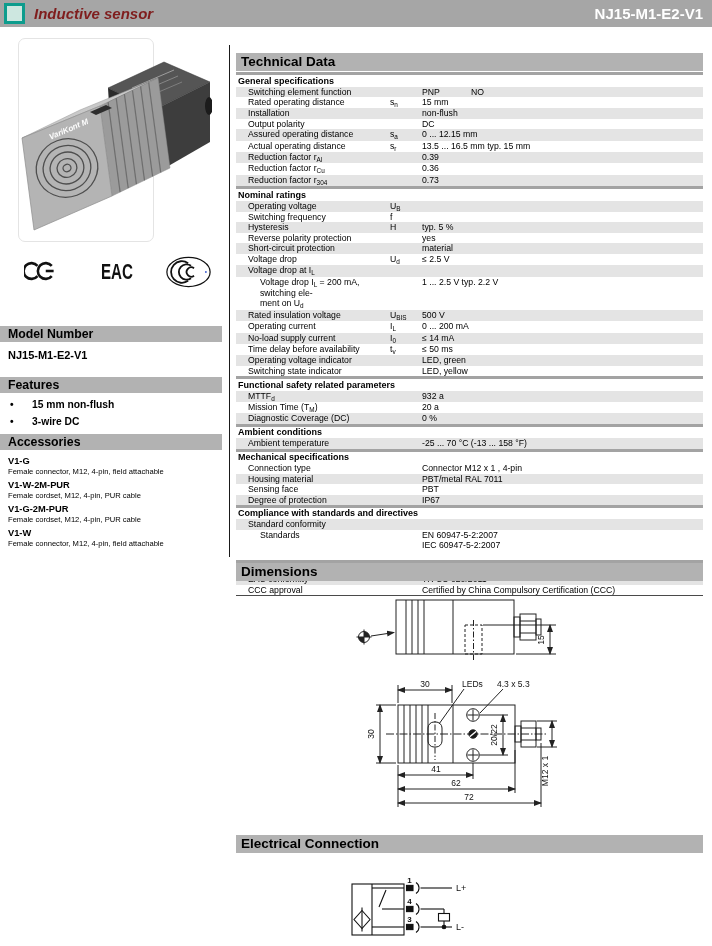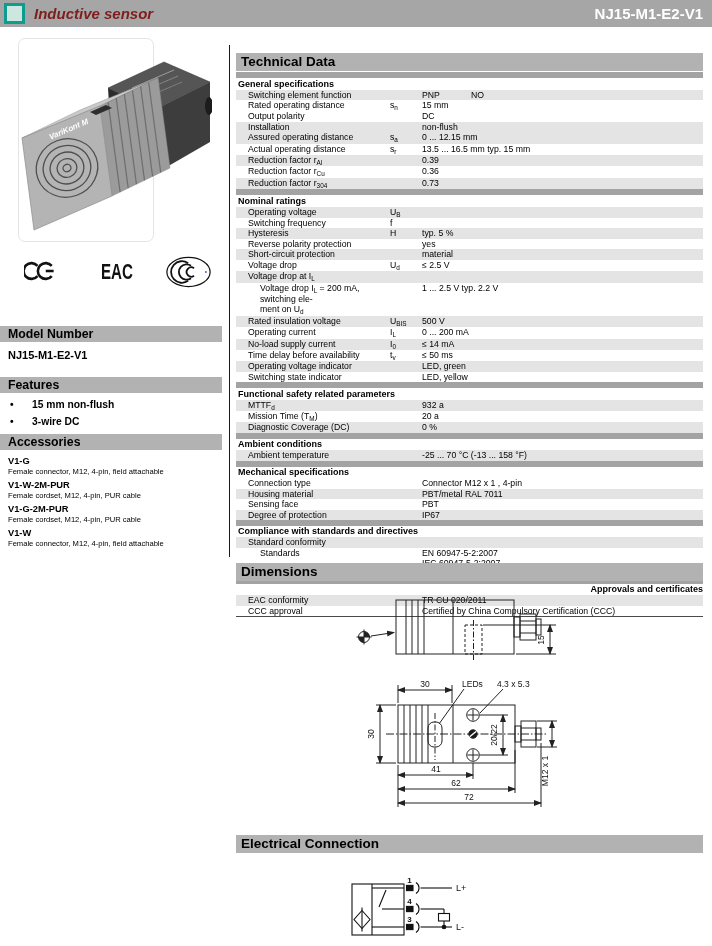--- a/index.html
+++ b/index.html
@@ -27,21 +27,21 @@
   .feature-item{display:flex;font-weight:700;font-size:10.3px;line-height:17px;}
   .feature-item .bullet{width:22px;}
   .acc-list{position:absolute;left:8px;top:452px;width:212px;}
   .acc-name{font-weight:700;font-size:9.3px;line-height:11px;margin-top:3.5px;}
   .acc-desc{font-size:7.6px;line-height:9.5px;}
   
   .rbar{position:absolute;left:236px;width:467px;height:18px;background:#b2b2b2;
         font-weight:700;font-size:13.5px;line-height:18px;padding-left:5px;box-sizing:border-box;}
   .bar-td{top:53px;} .bar-dim{top:563px;} .bar-elec{top:835px;}
   .tech-table{position:absolute;left:236px;top:72px;width:467px;border-bottom:1px solid #4a4a4a;}
-  .sec-title{font-weight:700;font-size:9px;line-height:9.5px;border-top:6px solid #a3a3a3;
+  .sec-title{font-weight:700;font-size:9px;line-height:9.5px;border-top:3px solid #a3a3a3;
              padding:1.5px 0 0.5px 2px;}
   .sec-gap{margin-top:9px;text-align:right;}
   .t-row{display:flex;font-size:8.7px;line-height:10.4px;align-items:flex-start;}
   .t-row.shade{background:#e4e4e4;}
   .c-label{flex:0 0 154px;box-sizing:border-box;padding-left:12px;}
   .c-sym{flex:0 0 32px;}
   .c-val{flex:1;}
   .sub{font-size:6.4px;position:relative;top:2px;}
   .v2{margin-left:31px;}
   .dims-svg{position:absolute;left:236px;top:585px;}
@@ -149,36 +149,36 @@
       </div>
       <div class="t-row">
         <div class="c-label">
           <div>Rated operating distance</div>
         </div>
         <div class="c-sym">s<span class="sub">n</span></div>
         <div class="c-val">
           <div>15 mm</div>
         </div>
       </div>
+      <div class="t-row shade">
+        <div class="c-label">
+          <div>Installation</div>
+        </div>
+        <div class="c-sym"></div>
+        <div class="c-val">
+          <div>non-flush</div>
+        </div>
+      </div>
       <div class="t-row">
         <div class="c-label">
           <div>Output polarity</div>
         </div>
         <div class="c-sym"></div>
         <div class="c-val">
           <div>DC</div>
-        </div>
-      </div>
-      <div class="t-row shade">
-        <div class="c-label">
-          <div>Installation</div>
-        </div>
-        <div class="c-sym"></div>
-        <div class="c-val">
-          <div>non-flush</div>
         </div>
       </div>
       <div class="t-row shade">
         <div class="c-label">
           <div>Assured operating distance</div>
         </div>
         <div class="c-sym">s<span class="sub">a</span></div>
         <div class="c-val">
           <div>0 ... 12.15 mm</div>
         </div>

